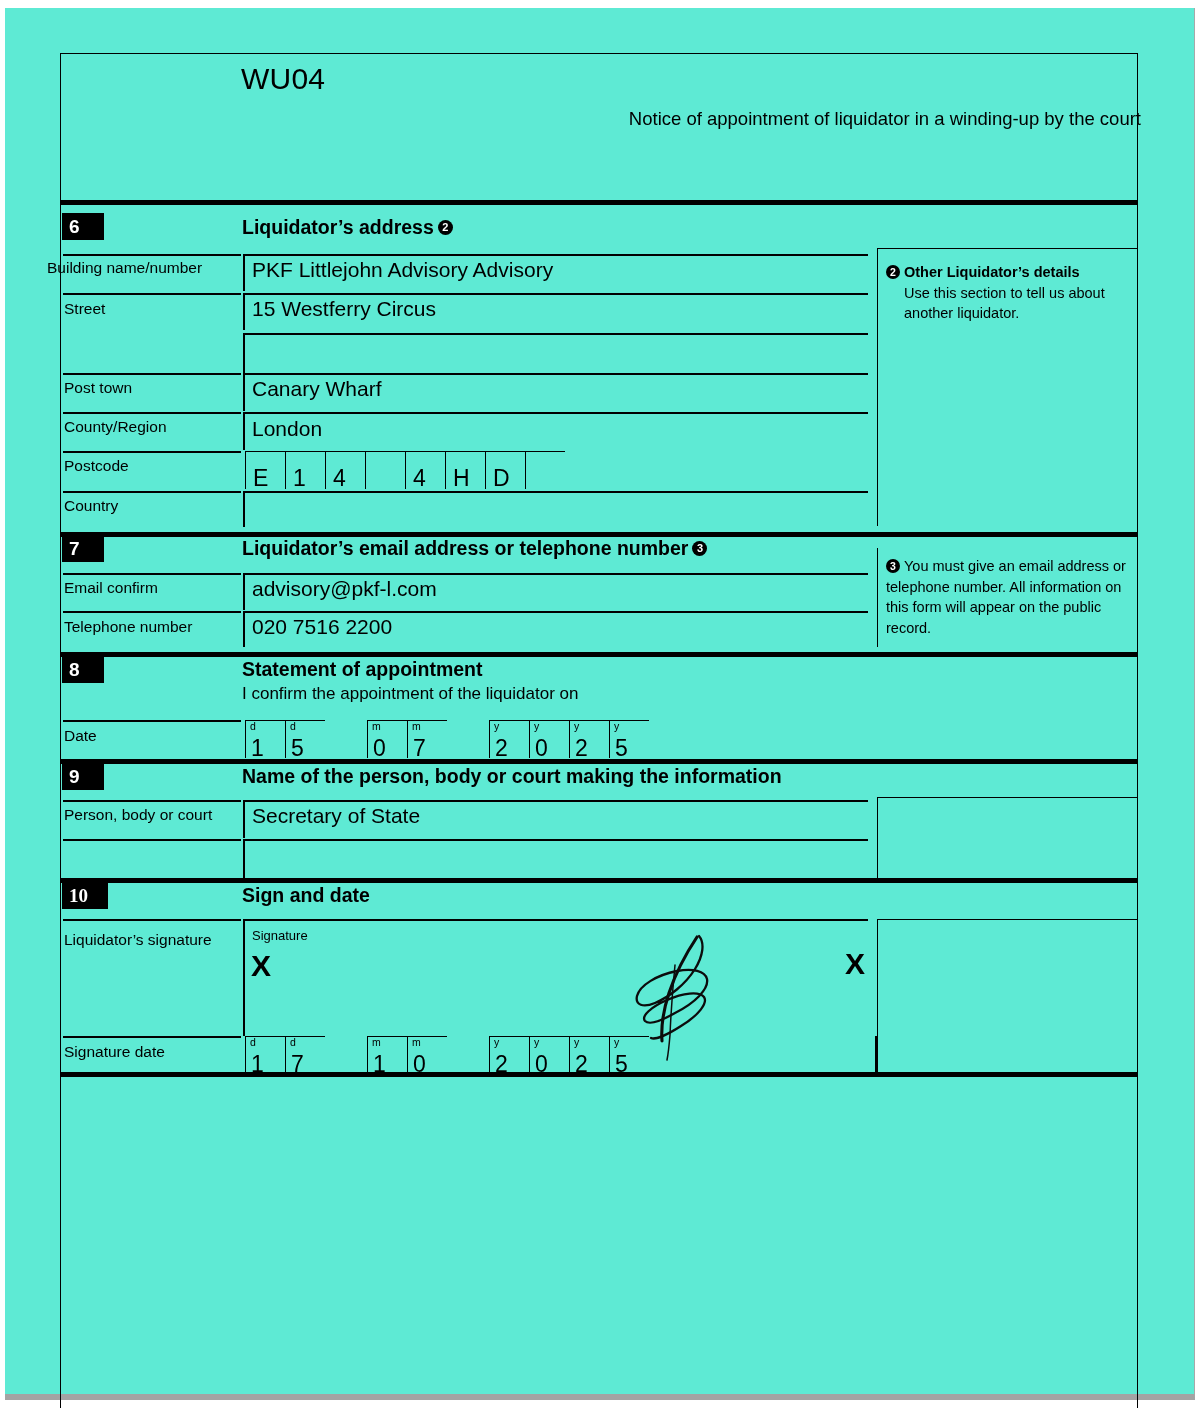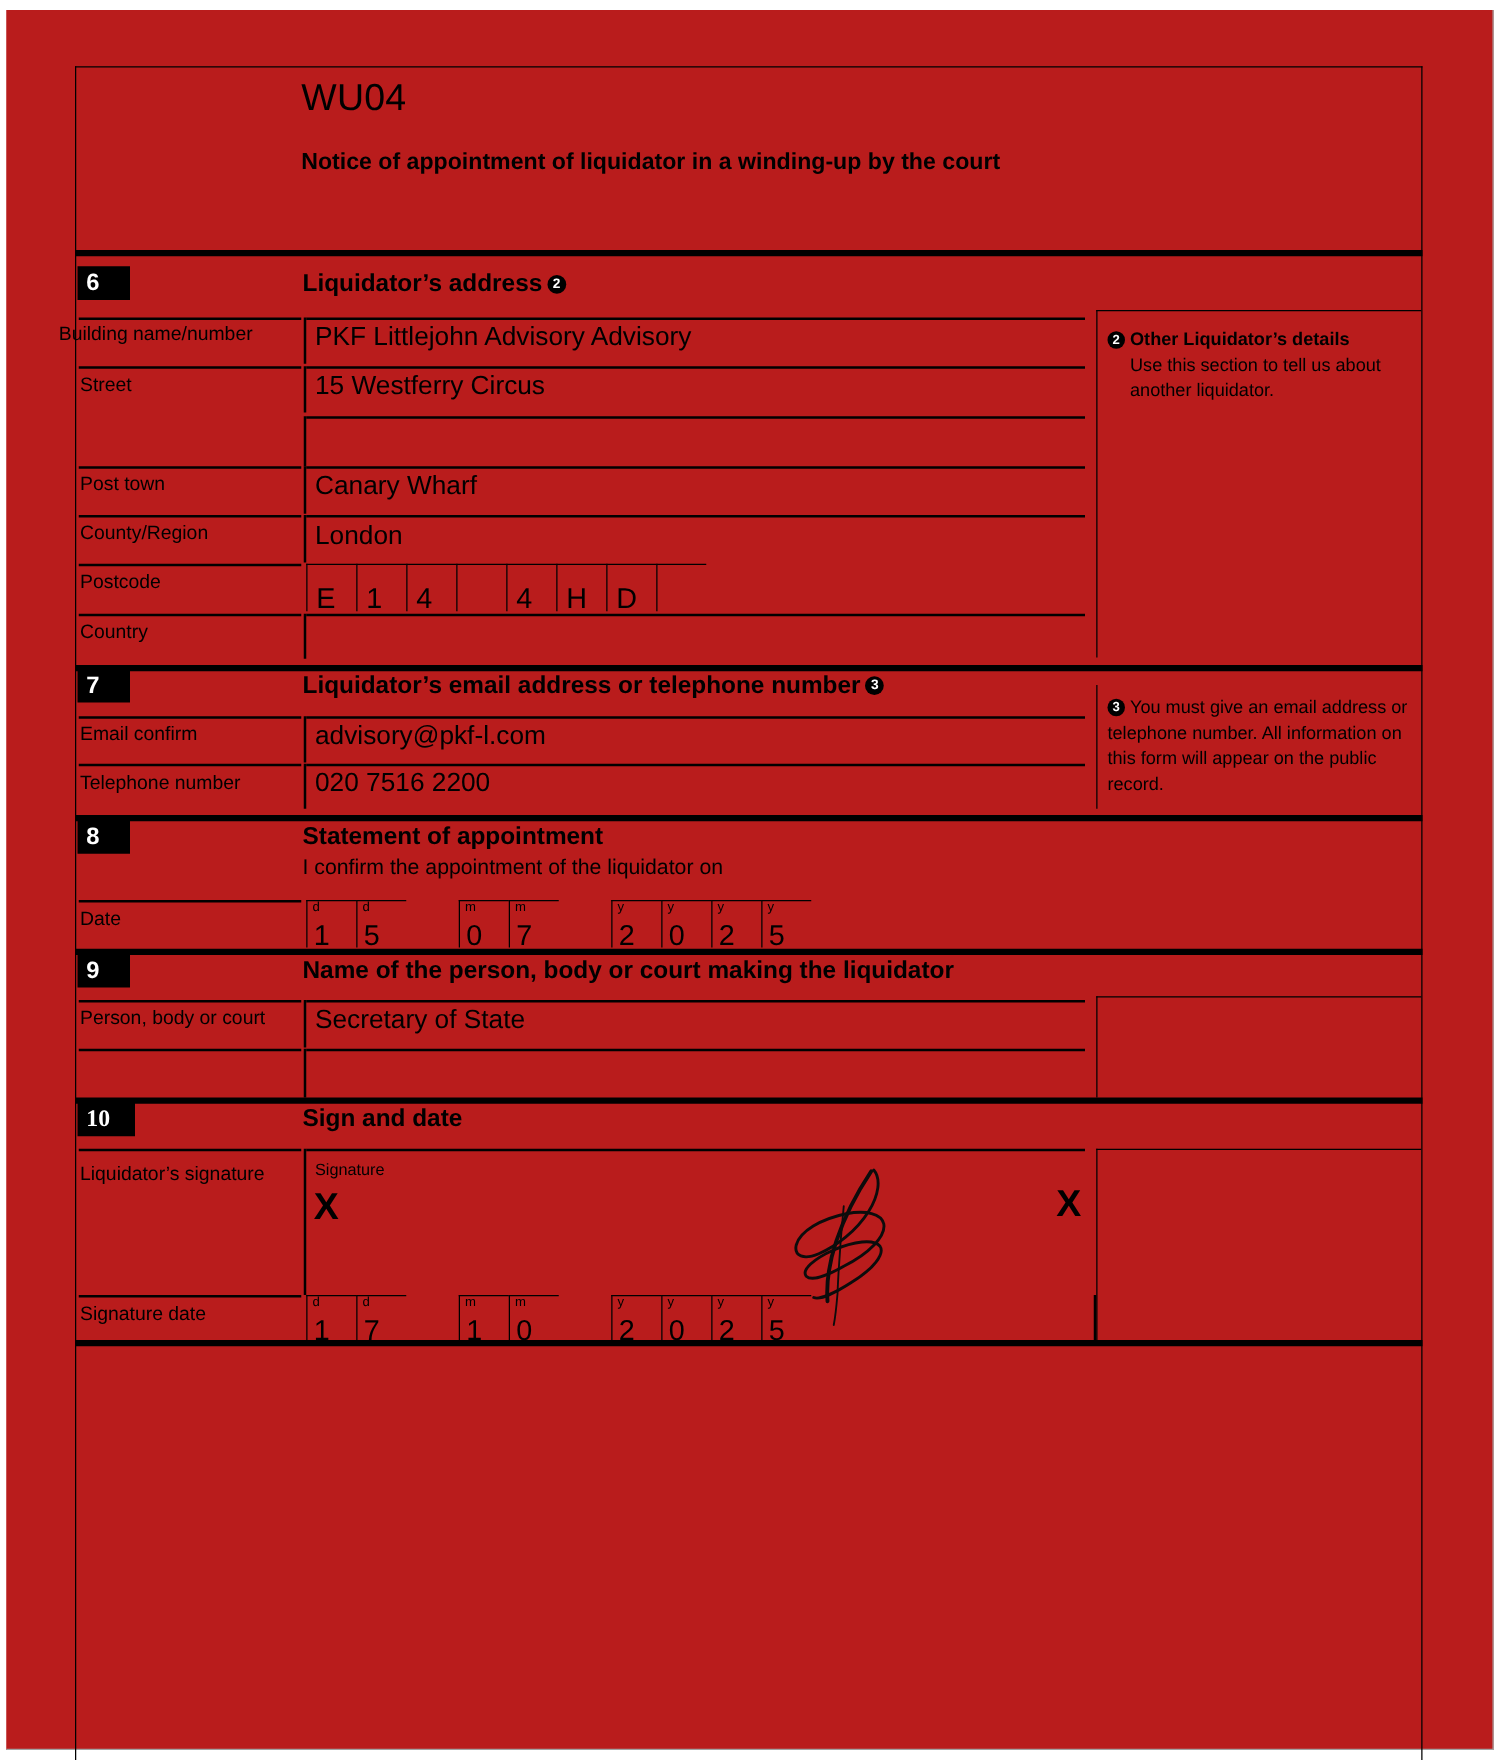--- a/index.html
+++ b/index.html
@@ -11,42 +11,42 @@
     color:#000;
     position:relative;
     overflow:hidden;
   }
 
   
   #sheet {
     position:absolute;
     left:5px; top:8px;
     width:1190px; height:1392px;
-    background:#b91c1c;
+    background:#5eead4;
     border-right:1px solid #a8a8a8;
-    border-bottom:1px solid #a3a3a3;
+    border-bottom:6px solid #a3a3a3;
   }
   #page-frame {
     position:absolute;
     left:55px; top:45px;
     width:1078px; height:1355px;
     border-left:1.5px solid #000;
     border-right:1.5px solid #000;
     border-top:1.5px solid #000;
   }
 
   
   #header { position:absolute; left:236px; top:55px; width:900px; }
   #form-code {
     font-size:30px; font-weight:400; letter-spacing:0.2px;
     line-height:1.05; margin:0;
   }
   #form-subtitle {
-    font-size:18.5px; font-weight:700;
-    margin:23px 0 0 0; line-height:1.2;
+    font-size:18.5px; font-weight:400;
+    margin:13px 0 0 0; line-height:1.2;text-align:right;
   }
 
   
   .thickrule { position:absolute; height:5px; background:#000; }
   .thinrule  { position:absolute; height:1.6px; background:#000; }
   .vtick     { position:absolute; width:1.6px; background:#000; }
 
   
   .secnum {
     position:absolute;
@@ -289,21 +289,21 @@
         <span class="glyph">2</span>
       </div>
       <div class="cell dated" style="left: 604px; top: 712px; width: 40px; height: 38px;">
         <span class="minilabel">y</span>
         <span class="glyph">5</span>
       </div>
     </div>
 
   <div class="thickrule" style="left:55px; top:751px; width:1078px;"></div>
   <div class="secnum" style="left:57px; top:755px;">9</div>
-  <div class="sectitle" style="left:237px; top:757px;">Name of the person, body or court making the liquidator</div>
+  <div class="sectitle" style="left:237px; top:757px;">Name of the person, body or court making the information</div>
 
   <div class="thinrule" style="left:58px; top:792px; width:178px;"></div>
   <div class="thinrule" style="left:240px; top:792px; width:623px;"></div>
   <div class="vtick" style="left:238px; top:792px; height:38px;"></div>
   <div class="rowlabel" style="left:59px; top:798px;">Person, body or court</div>
   <div class="rowvalue" style="left:247px; top:796px;">Secretary of State</div>
 
   <div class="thinrule" style="left:58px; top:831px; width:178px;"></div>
   <div class="thinrule" style="left:240px; top:831px; width:623px;"></div>
   <div class="vtick" style="left:238px; top:831px; height:39px;"></div>

